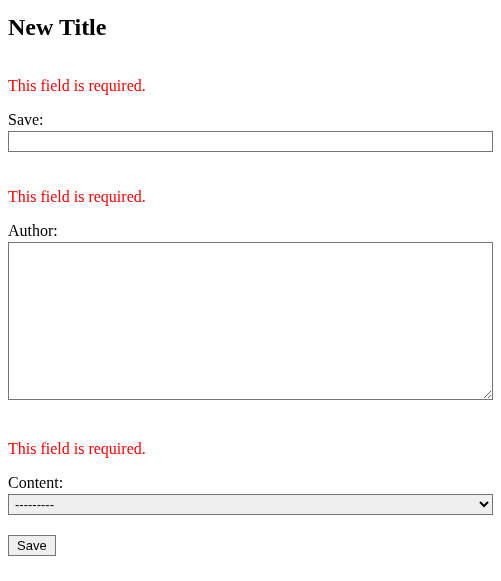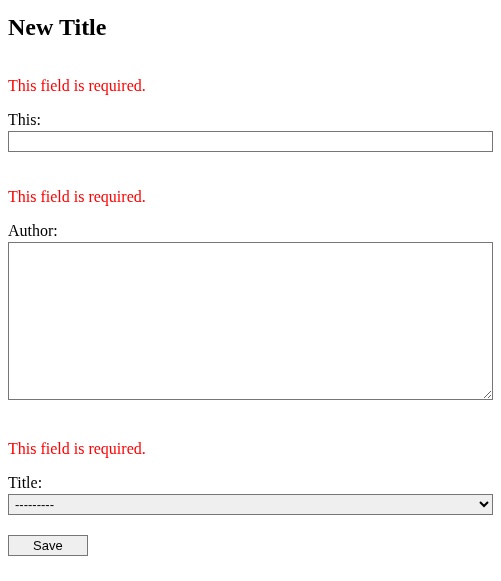--- a/index.html
+++ b/index.html
@@ -60,53 +60,53 @@
       font-family: Arial, sans-serif;
       font-size: 13px;
       padding: 1px 2px;
       border: 1px solid #767676;
       background: #efefef;
       height: 21px;
     }
     button {
       font-family: Arial, sans-serif;
       font-size: 13px;
-      padding: 2px 24px;
+      padding: 2px 8px;
       border: 1px solid #767676;
       background: #efefef;
       cursor: pointer;
       margin-top: 4px;
     }
   </style>
 </head>
 <body>
 
 <h2>New Title</h2>
 
 <form>
   <ul class="errorlist">
     <li>This field is required.</li>
   </ul>
   <p class="field">
-    <label>This:</label>
+    <label>Save:</label>
     <input type="text" value="" style="">
   </p>
 
   <ul class="errorlist">
     <li>This field is required.</li>
   </ul>
   <p class="field">
     <label>Author:</label>
     <textarea style=""></textarea>
   </p>
 
   <ul class="errorlist">
     <li>This field is required.</li>
   </ul>
   <p class="field">
-    <label>Title:</label>
+    <label>Content:</label>
     <select>
       <option>---------</option>
     </select>
   </p>
 
   <button type="submit">Save</button>
 </form>
 
 </body></html>

